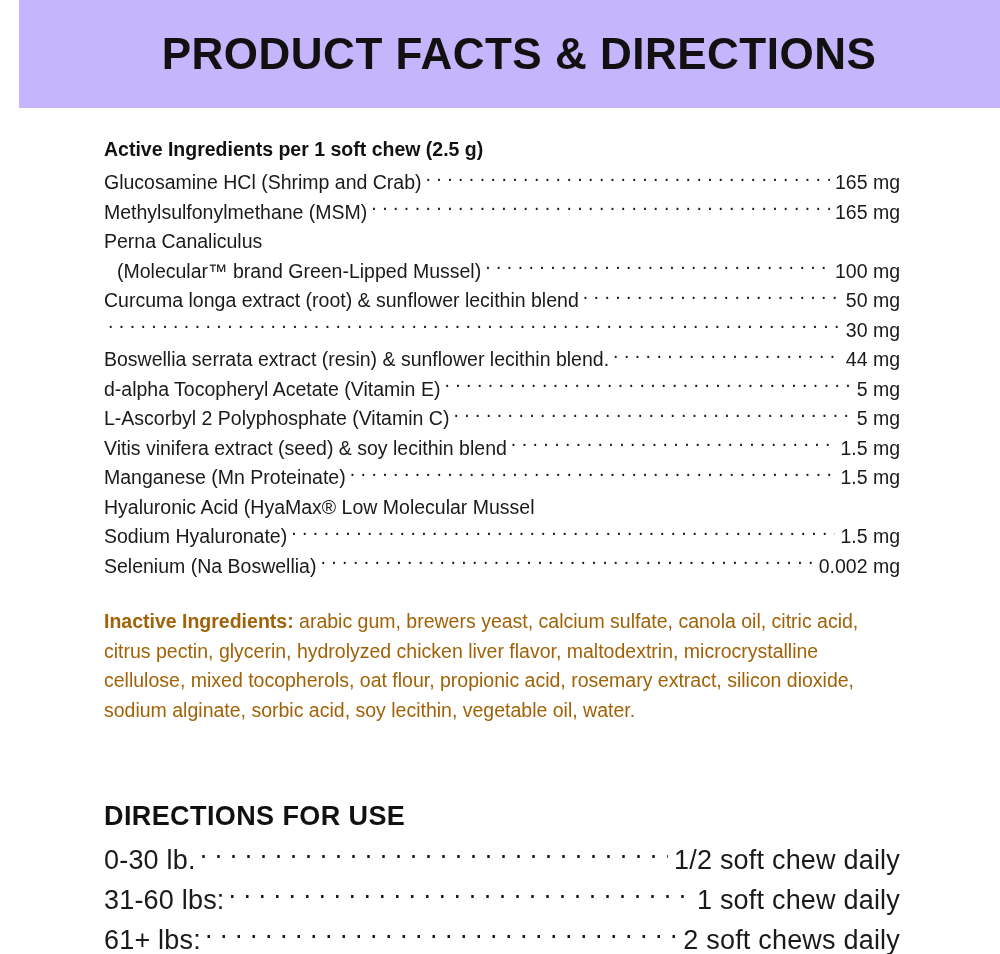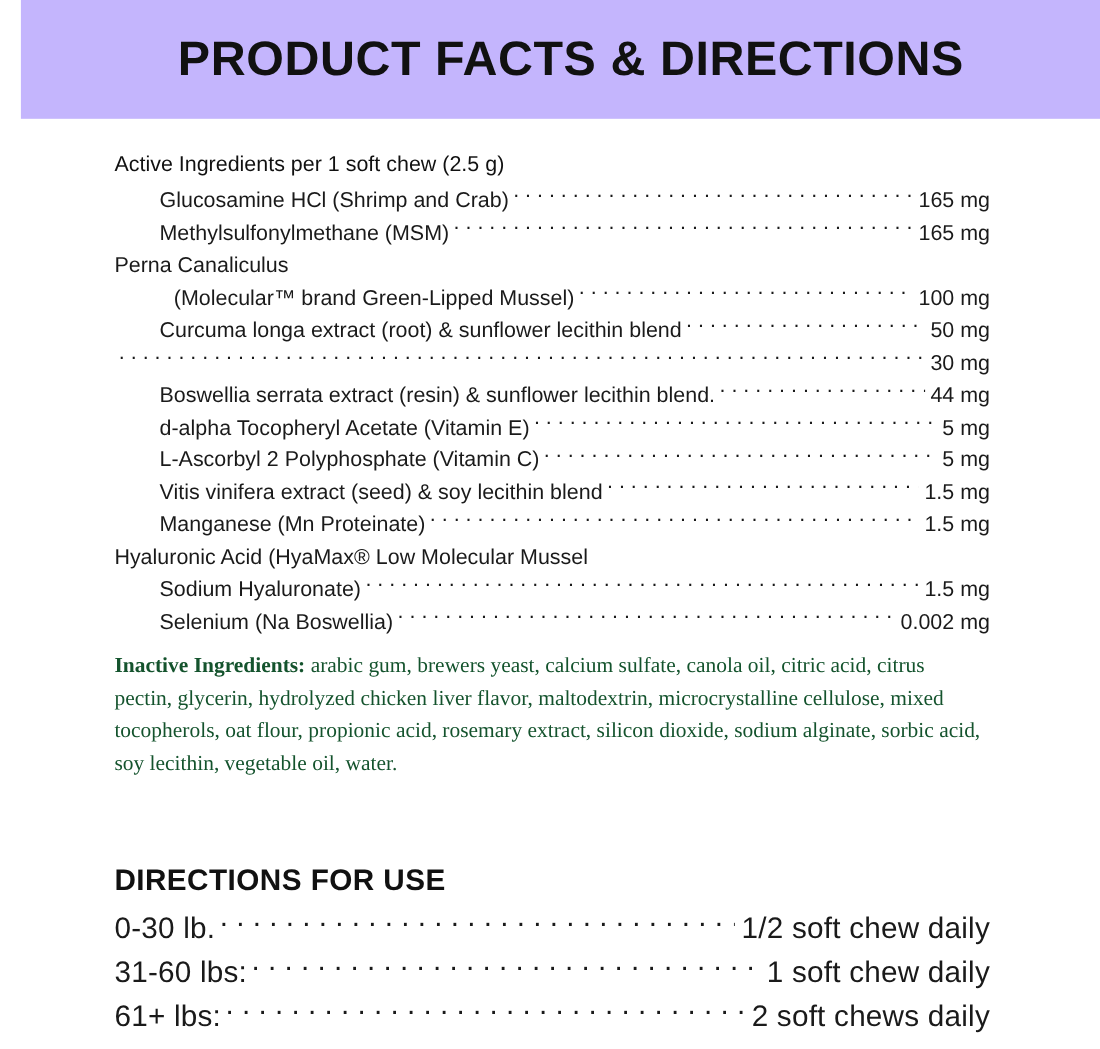--- a/index.html
+++ b/index.html
@@ -39,21 +39,21 @@
     text-align: center;
     font-family: "Liberation Sans", sans-serif;
   }
   
   .content {
     padding: 30px 100px 0 104px;
     box-sizing: border-box;
   }
   .section-heading {
     font-size: 19.5px;
-    font-weight: 400;
+    font-weight: 700;
     color: #111;
     margin-bottom: 7px;
   }
   
   .ing-list {
     margin: 0;
     padding: 0;
     list-style: none;
   }
   .ing-row {
@@ -62,21 +62,20 @@
     font-size: 19.5px;
     line-height: 29.5px;
     color: #1a1a1a;
     white-space: nowrap;
   }
   .ing-row.indent .ing-name {
     padding-left: 13px;
   }
   .ing-name {
     flex: 0 0 auto;
-    margin-left: 41px;
   }
   .leader {
     flex: 1 1 auto;
     overflow: hidden;
     margin: 0 2px 0 4px;
     position: relative;
     height: 1em;
   }
   .leader::after {
     content: ". . . . . . . . . . . . . . . . . . . . . . . . . . . . . . . . . . . . . . . . . . . . . . . . . . . . . . . . . . . . . . . . . . . . . . . . . . . . . . . . . . . . . . . . . . . . . . . .";
@@ -94,26 +93,25 @@
   }
   
   .ing-plain {
     font-size: 19.5px;
     line-height: 29.5px;
     color: #1a1a1a;
     white-space: nowrap;
   }
   
   .inactive {
-    margin-top: 10px;
+    margin-top: 26px;
     font-size: 19.5px;
     line-height: 29.5px;
-    color: #14532d;
+    color: #a16207;
     max-width: 790px;
-    font-family: Liberation Serif, serif;
   }
   .inactive b {
     font-weight: 700;
   }
   
   .directions {
     margin-top: 76px;
   }
   .directions-title {
     font-size: 27px;

